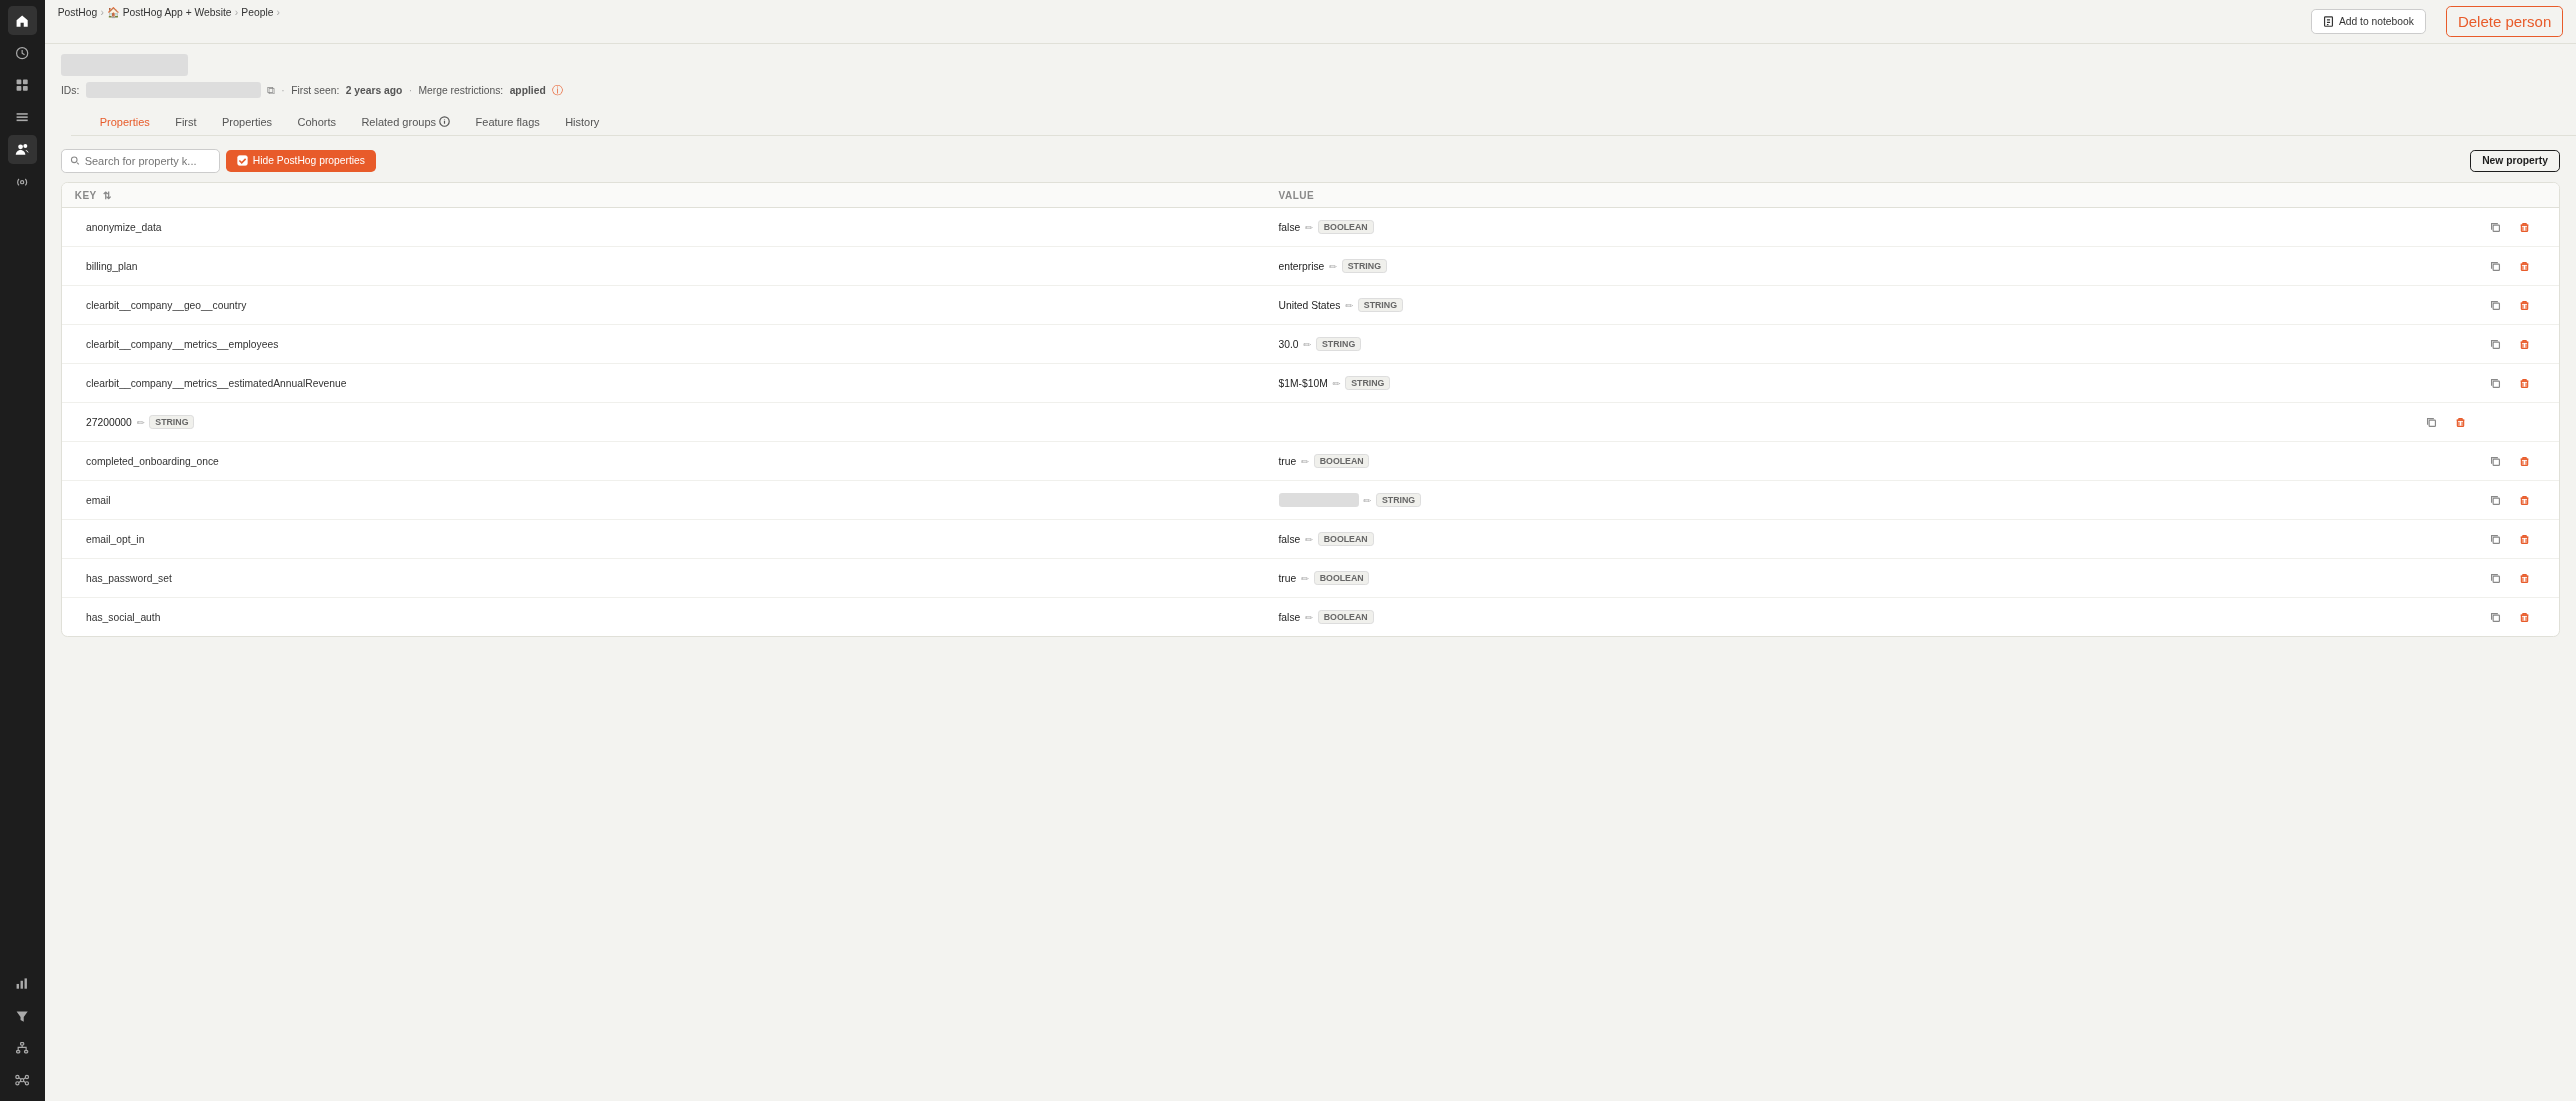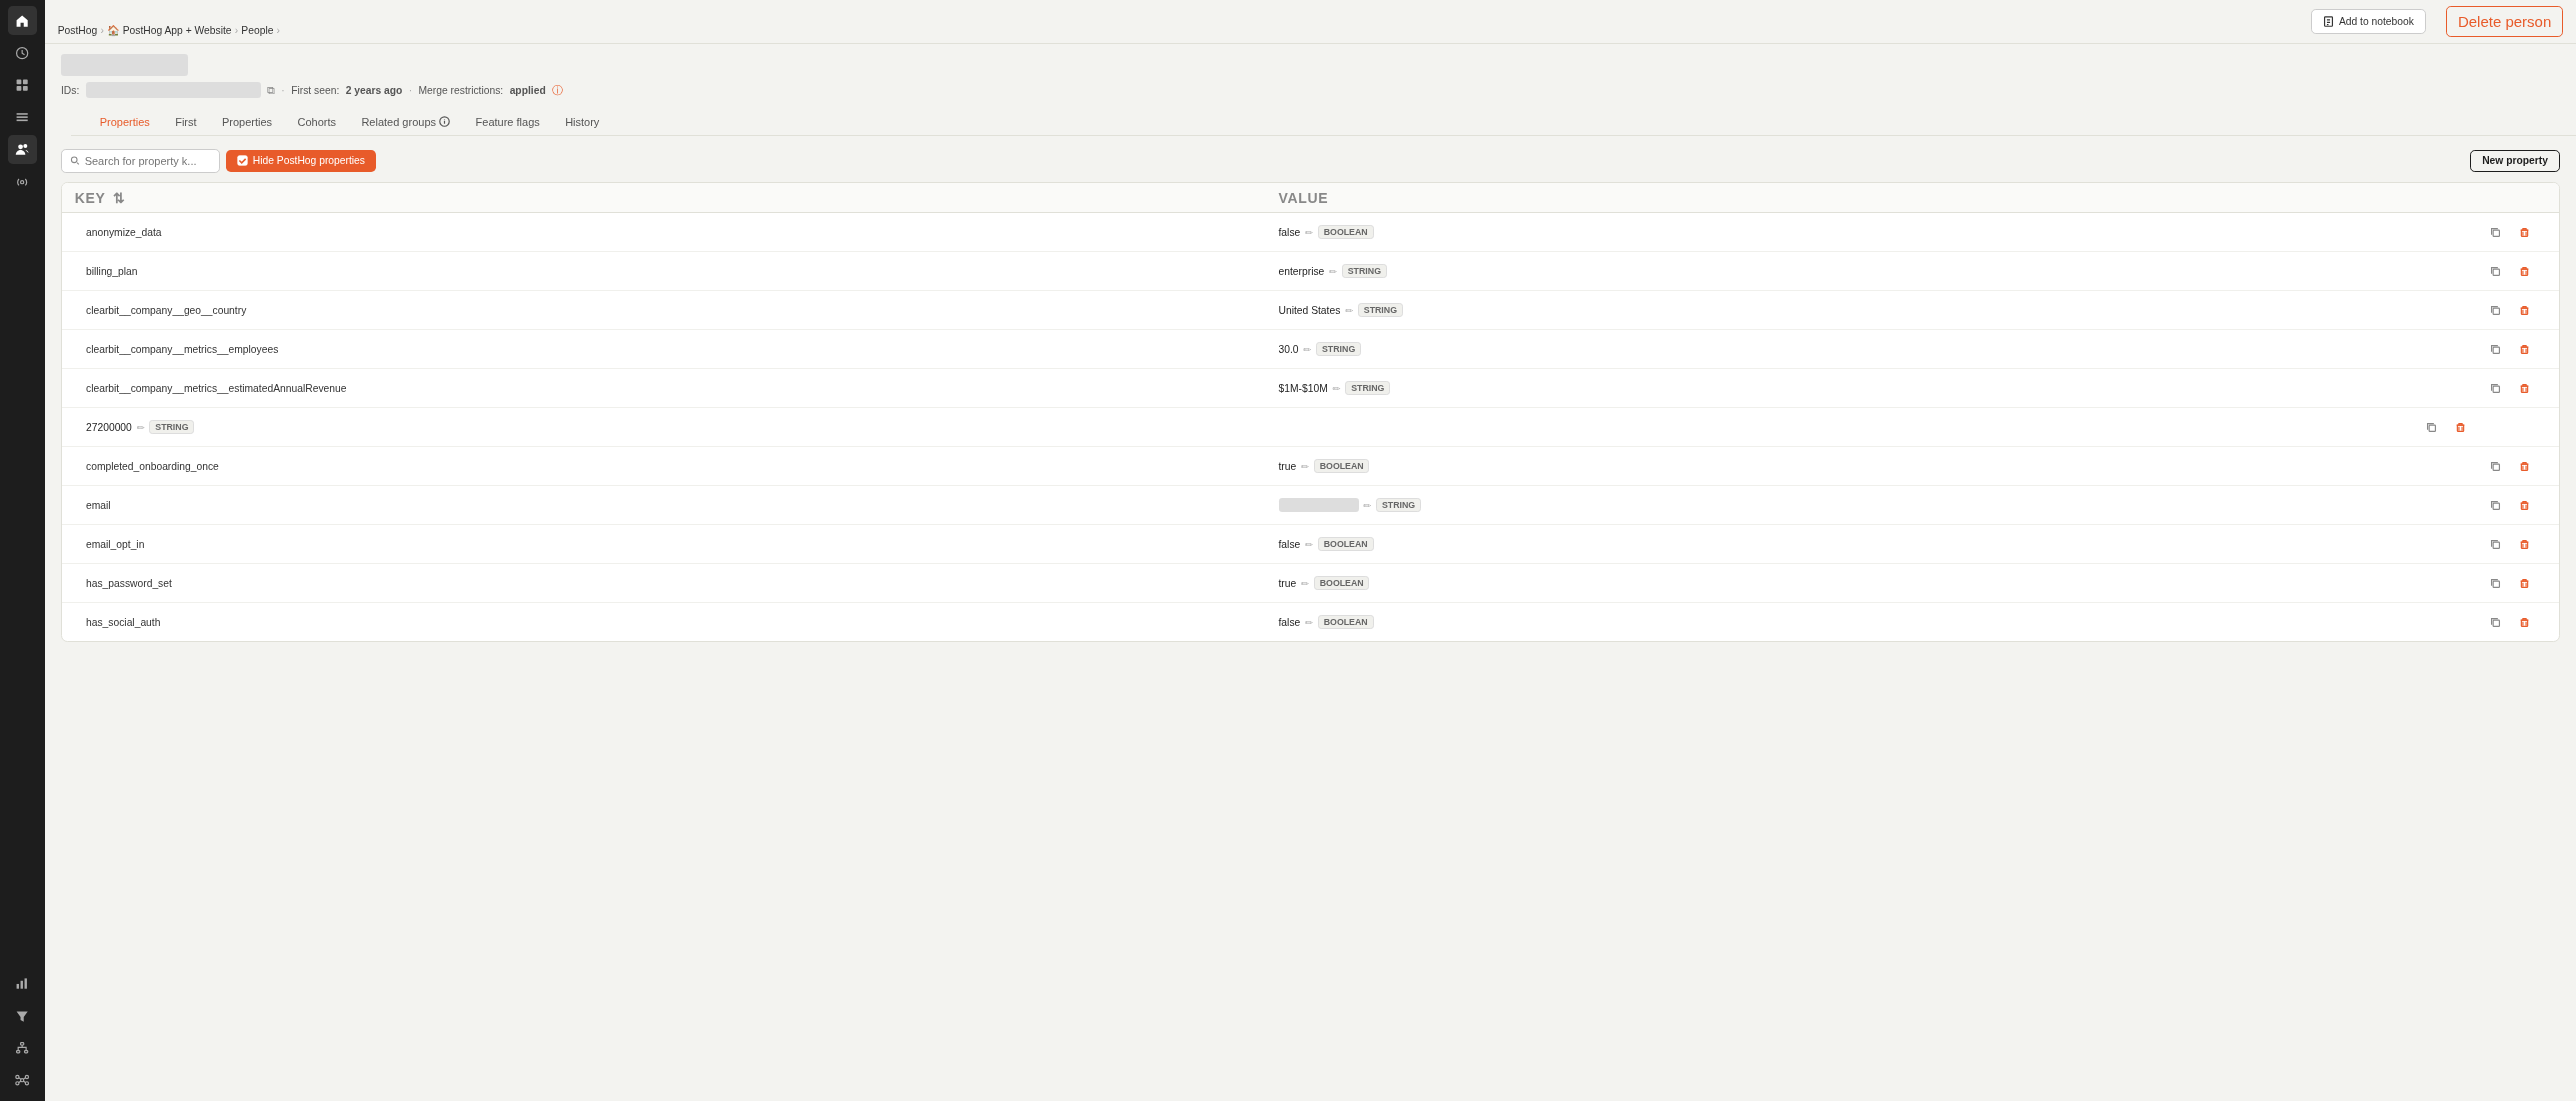--- a/index.html
+++ b/index.html
@@ -35,21 +35,21 @@
       flex: 1;
       display: flex;
       flex-direction: column;
       overflow: hidden;
       background: #f3f3f0;
     }
 
     
     .topbar {
       display: flex;
-      align-items: flex-end;
+      align-items: flex-start;
       justify-content: space-between;
       padding: 6.4px 12.7px;
       background: #f3f3f0;
       border-bottom: 0.8px solid #e0e0d8;
       min-height: 41px;
     }
     .breadcrumb {
       display: flex;
       align-items: center;
       gap: 3.2px;
@@ -208,21 +208,21 @@
       border: 0.8px solid #e0e0d8;
       border-radius: 6.4px;
       overflow: hidden;
       width: 100%;
     }
     .table-header {
       display: grid;
       grid-template-columns: 1fr 1fr 64px;
       padding: 6.4px 12.7px;
       border-bottom: 0.8px solid #e0e0d8;
-      font-size: 14px;
+      font-size: 10px;
       font-weight: 700;
       color: #888;
       letter-spacing: 0.05em;
       text-transform: uppercase;
       background: #fafaf8;
     }
     .table-row {
       display: grid;
       grid-template-columns: 1fr 1fr 64px;
       padding: 8px 24px;

